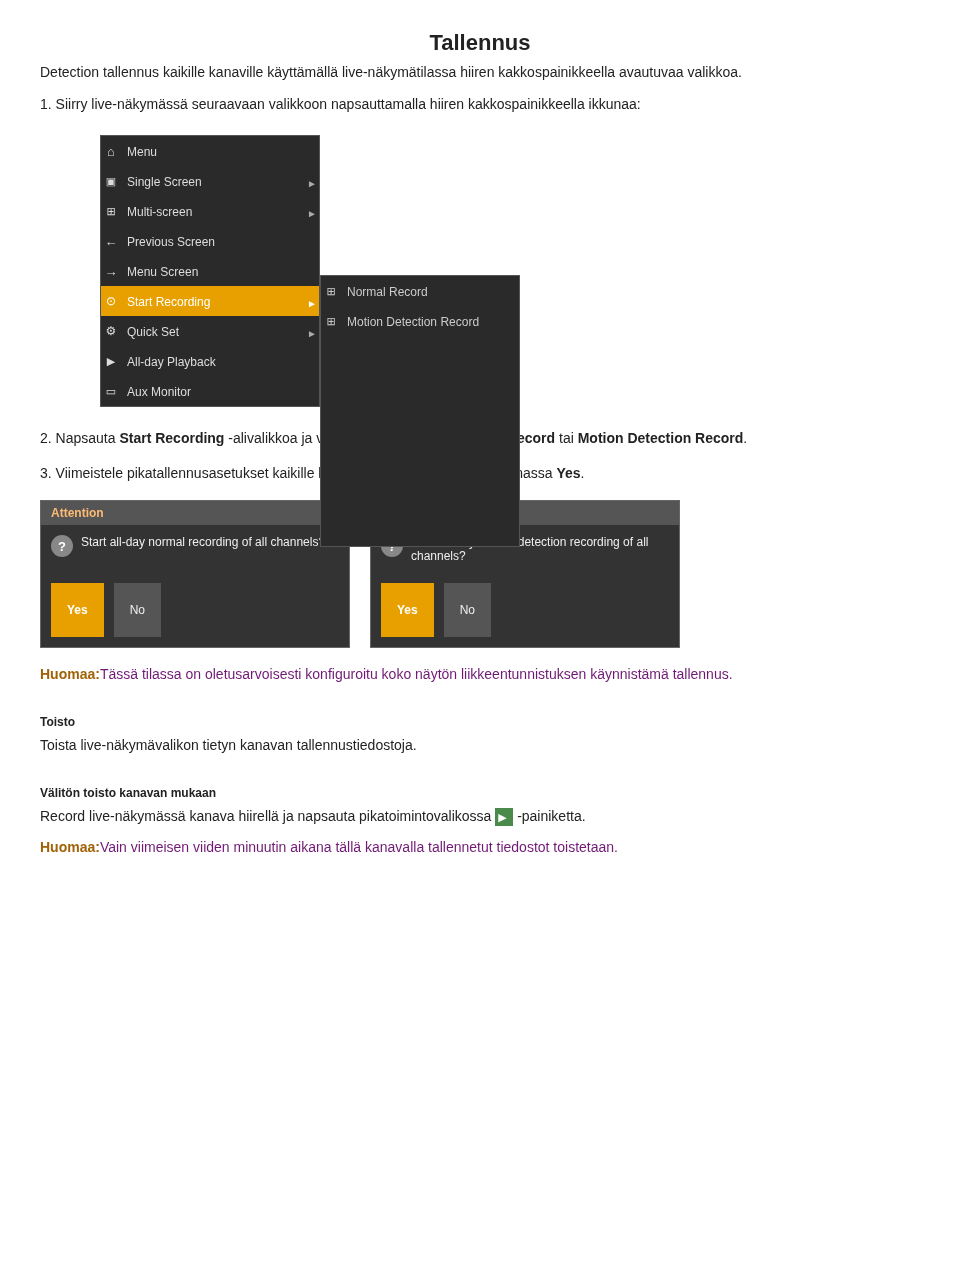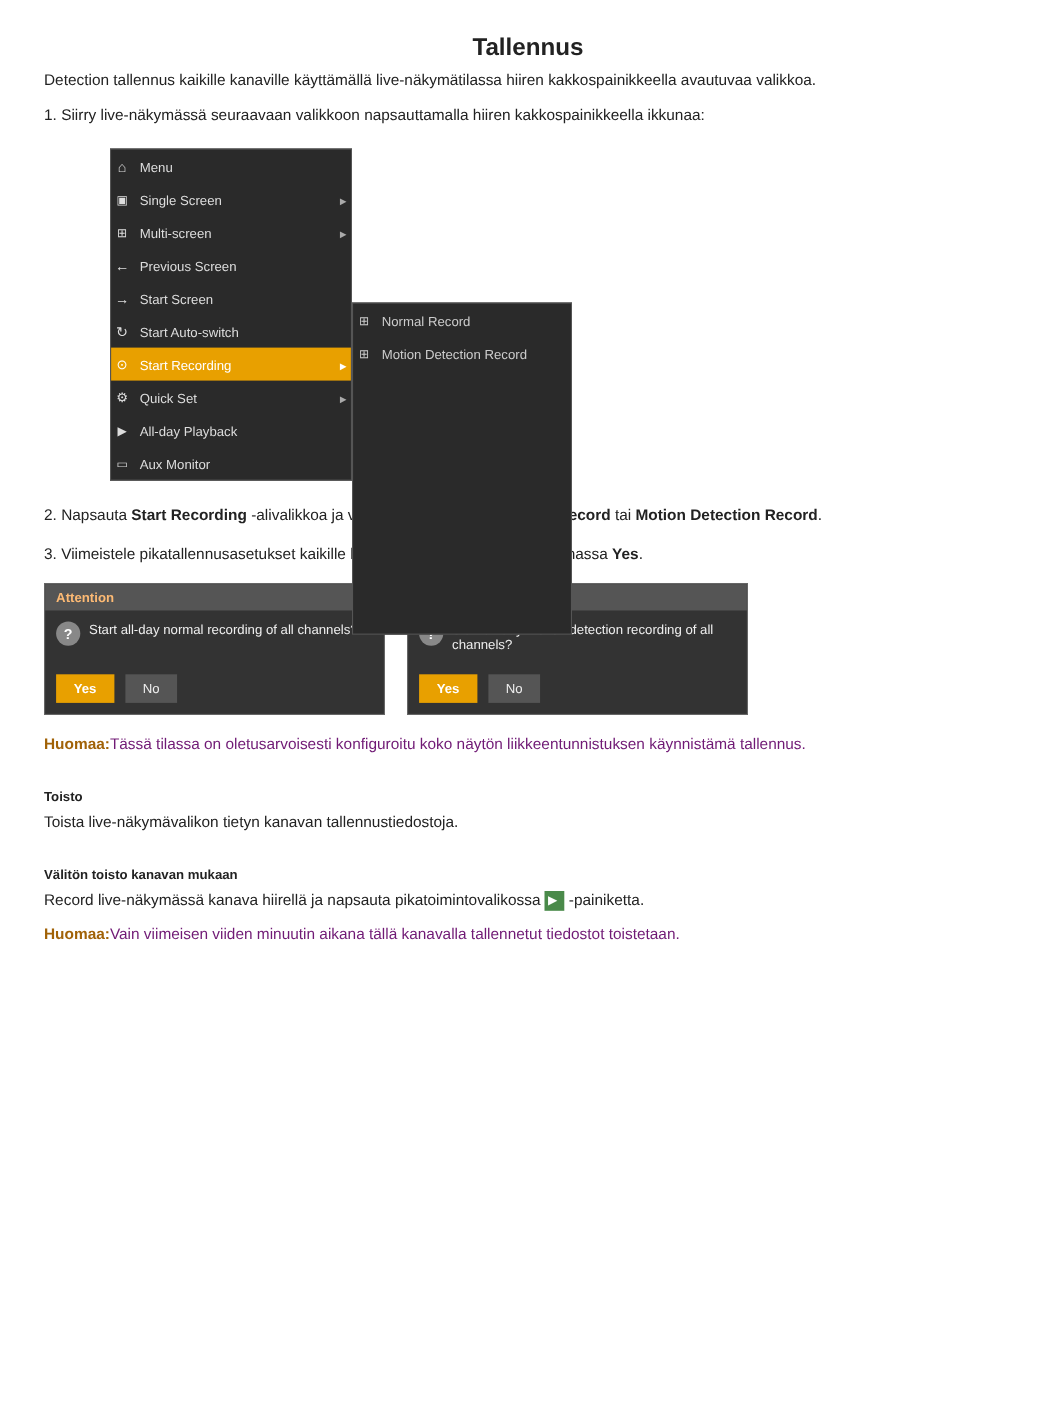--- a/index.html
+++ b/index.html
@@ -127,21 +127,21 @@
       border: none;
       padding: 4px 16px;
       font-size: 12px;
       cursor: pointer;
       font-weight: bold;
     }
     .btn-no {
       background: #555;
       color: #eee;
       border: none;
-      padding: 6px 16px;
+      padding: 20px 16px;
       font-size: 12px;
       cursor: pointer;
     }
 
     .note-text {
       color: #a16207;
       font-weight: bold;
       margin-top: 15px;
     }
     .note-normal {
@@ -208,25 +208,21 @@
           <span class="icon icon-multi"></span>
           <span class="label">Multi-screen</span>
           <span class="arrow">►</span>
         </div>
         <div class="menu-item">
           <span class="icon icon-prev"></span>
           <span class="label">Previous Screen</span>
         </div>
         <div class="menu-item">
           <span class="icon icon-next"></span>
-          <span class="label">Start Screen</span>
-        </div>
-        <div class="menu-item">
-          <span class="icon icon-auto"></span>
-          <span class="label">Start Auto-switch</span>
+          <span class="label">Menu Screen</span>
         </div>
         <div class="menu-item highlighted">
           <span class="icon icon-rec"></span>
           <span class="label">Start Recording</span>
           <span class="arrow">►</span>
         </div>
         <div class="menu-item">
           <span class="icon icon-gear"></span>
           <span class="label">Quick Set</span>
           <span class="arrow">►</span>

